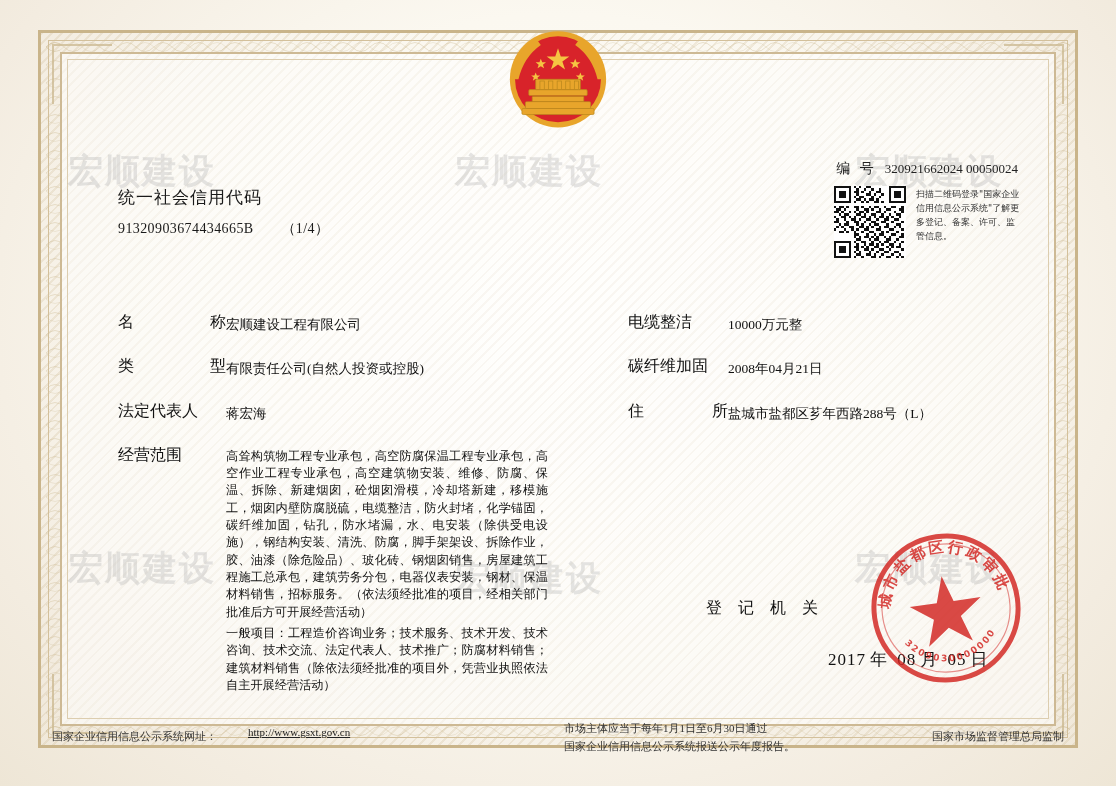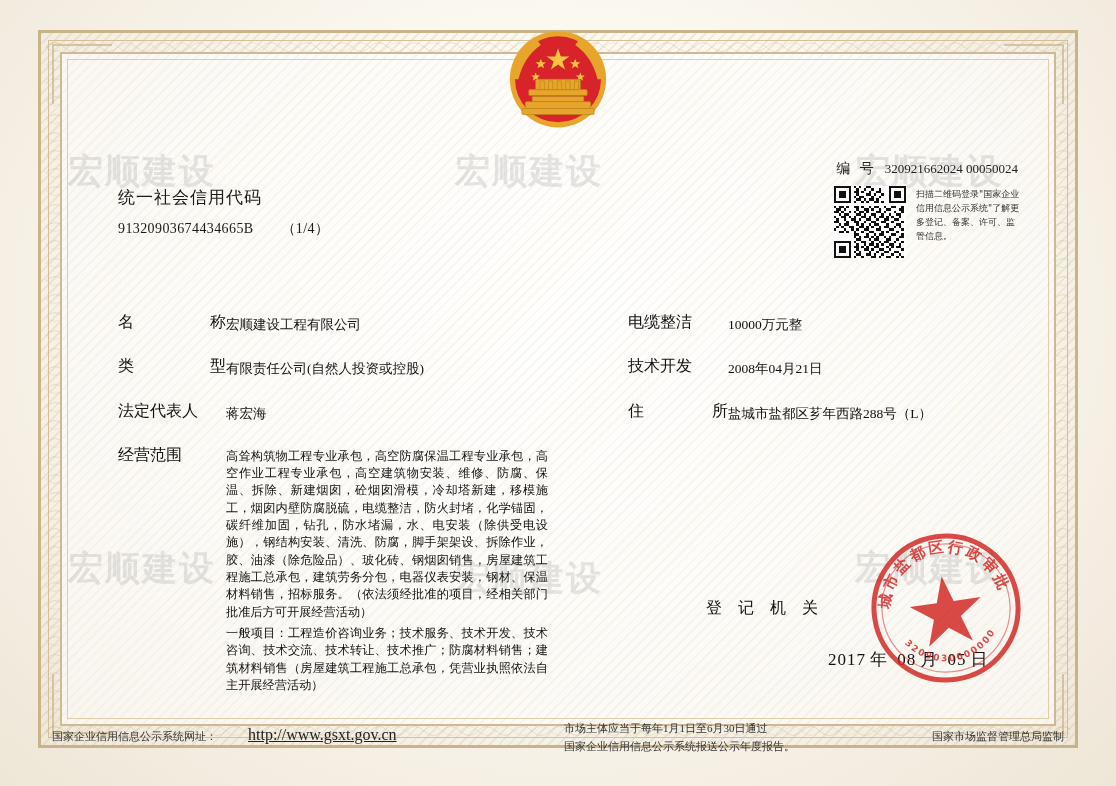--- a/index.html
+++ b/index.html
@@ -275,21 +275,21 @@
   .footer-left {
     position: absolute;
     left: 0;
     top: 9px;
   }
   .footer-url {
     position: absolute;
     left: 196px;
     top: 6px;
     font-family: "Liberation Serif", serif;
-    font-size: 16px;
+    font-size: 11px;
     text-decoration: underline;
     color: #222;
     border-radius: 6px;
   }
   .footer-center {
     position: absolute;
     left: 488px;
     top: 0;
     text-align: left;
     line-height: 1.6;
@@ -608,35 +608,35 @@
           <span>法定代表人</span>
         </div>
       <div class="field-value">蒋宏海</div>
     </div>
     <div class="field scope">
       <div class="field-label">
           <span>经营范围</span>
         </div>
       <div class="field-value small">
         <p class="scope-p">高耸构筑物工程专业承包，高空防腐保温工程专业承包，高空作业工程专业承包，高空建筑物安装、维修、防腐、保温、拆除、新建烟囱，砼烟囱滑模，冷却塔新建，移模施工，烟囱内壁防腐脱硫，电缆整洁，防火封堵，化学锚固，碳纤维加固，钻孔，防水堵漏，水、电安装（除供受电设施），钢结构安装、清洗、防腐，脚手架架设、拆除作业，胶、油漆（除危险品）、玻化砖、钢烟囱销售，房屋建筑工程施工总承包，建筑劳务分包，电器仪表安装，钢材、保温材料销售，招标服务。（依法须经批准的项目，经相关部门批准后方可开展经营活动）</p>
-        <p class="scope-p">一般项目：工程造价咨询业务；技术服务、技术开发、技术咨询、技术交流、技术转让、技术推广；防腐材料销售；建筑材料销售（房屋建筑工程施工总承包，凭营业执照依法自主开展经营活动）</p>
+        <p class="scope-p">一般项目：工程造价咨询业务；技术服务、技术开发、技术咨询、技术交流、法定代表人、技术推广；防腐材料销售；建筑材料销售（除依法须经批准的项目外，凭营业执照依法自主开展经营活动）</p>
       </div>
     </div>
   </div>
 
   <div class="fields-right">
     <div class="field">
       <div class="field-label wide-right">
           <span>电缆整洁</span>
         </div>
       <div class="field-value">10000万元整</div>
     </div>
     <div class="field">
       <div class="field-label wide-right">
-          <span>技术开发</span>
+          <span>碳纤维加固</span>
         </div>
       <div class="field-value">2008年04月21日</div>
     </div>
     <div class="field">
       <div class="field-label wide-right">
           <span>住</span>
           <span>所</span>
         </div>
       <div class="field-value">盐城市盐都区芗年西路288号（L）</div>
     </div>

